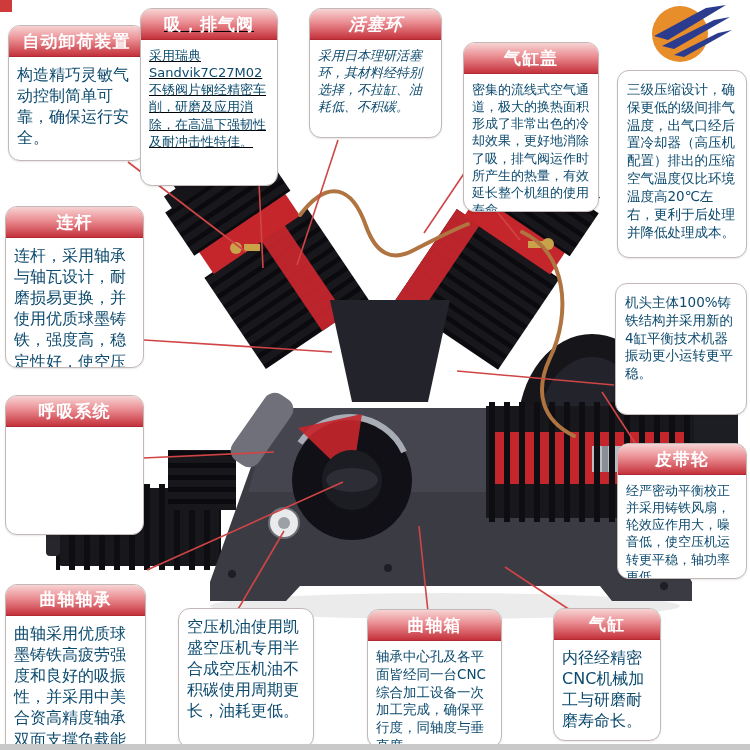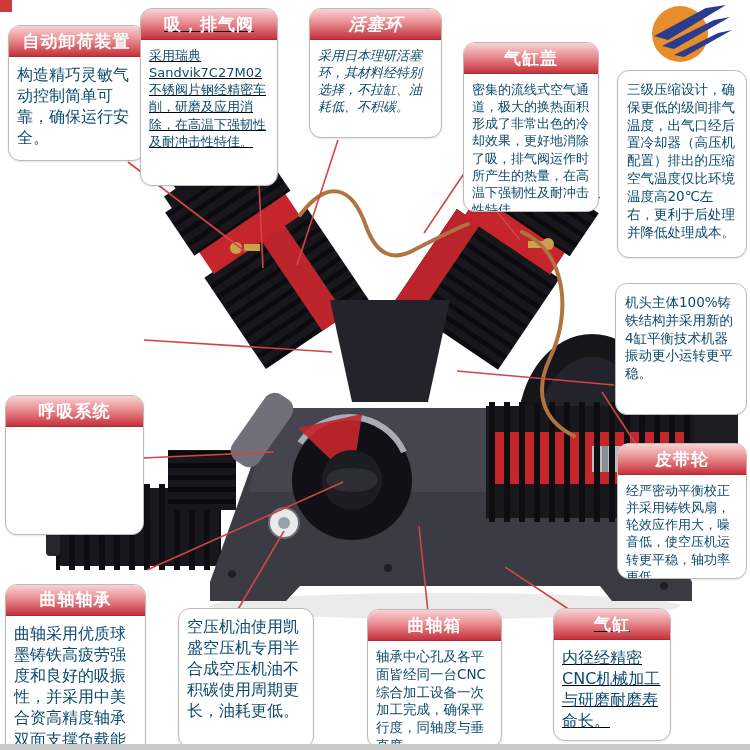--- a/index.html
+++ b/index.html
@@ -164,56 +164,60 @@
     <div class="callout-body">采用瑞典Sandvik7C27M02不锈阀片钢经精密车削，研磨及应用消除，在高温下强韧性及耐冲击性特佳。</div>
   </div>
 
   <div class="callout" style="left:309px;top:8px;width:133px;height:130px;font-style:italic;">
     <div class="callout-header">活塞环</div>
     <div class="callout-body">采用日本理研活塞环，其材料经特别选择，不拉缸、油耗低、不积碳。</div>
   </div>
 
   <div class="callout" style="left:463px;top:8px;width:136px;height:170px;margin-top:34px;">
     <div class="callout-header">气缸盖</div>
-    <div class="callout-body">密集的流线式空气通道，极大的换热面积形成了非常出色的冷却效果，更好地消除了吸，排气阀运作时所产生的热量，在高温下强韧性及耐冲击性特佳。</div>
+    <div class="callout-body">密集的流线式空气通道，极大的换热面积形成了非常出色的冷却效果，更好地消除了吸，排气阀运作时所产生的热量，有效延长整个机组的使用寿命。</div>
   </div>
 
   <div class="callout plain" style="left:617px;top:70px;width:130px;height:188px;">
     <div class="callout-body">三级压缩设计，确保更低的级间排气温度，出气口经后置冷却器（高压机配置）排出的压缩空气温度仅比环境温度高20℃左右，更利于后处理并降低处理成本。</div>
   </div>
 
   <div class="callout plain" style="left:615px;top:283px;width:132px;height:132px;">
     <div class="callout-body">机头主体100%铸铁结构并采用新的4缸平衡技术机器振动更小运转更平稳。</div>
   </div>
 
   <div class="callout" style="left:617px;top:443px;width:130px;height:136px;">
     <div class="callout-header">皮带轮</div>
     <div class="callout-body">经严密动平衡校正并采用铸铁风扇，轮效应作用大，噪音低，使空压机运转更平稳，轴功率更低。</div>
   </div>
 
+  <div class="callout fs14" style="left:5px;top:206px;width:139px;height:162px;">
+    <div class="callout-header">连杆</div>
+    <div class="callout-body">连杆，采用轴承与轴瓦设计，耐磨损易更换，并使用优质球墨铸铁，强度高，稳定性好，使空压机运转更平稳。</div>
+  </div>
 
   <div class="callout fs14" style="left:5px;top:395px;width:139px;height:140px;">
     <div class="callout-header">呼吸系统</div>
   </div>
 
   <div class="callout fs14" style="left:5px;top:584px;width:141px;height:182px;font-family:Liberation Serif, serif;">
     <div class="callout-header">曲轴轴承</div>
     <div class="callout-body">曲轴采用优质球墨铸铁高疲劳强度和良好的吸振性，并采用中美合资高精度轴承双面支撑负载能力更强，确保性能和使用寿命。</div>
   </div>
 
   <div class="callout fs14" style="left:178px;top:608px;width:136px;height:140px;">
     <div class="callout-body">空压机油使用凯盛空压机专用半合成空压机油不积碳使用周期更长，油耗更低。</div>
   </div>
 
   <div class="callout fs135" style="left:367px;top:609px;width:135px;height:139px;">
     <div class="callout-header">曲轴箱</div>
     <div class="callout-body">轴承中心孔及各平面皆经同一台CNC综合加工设备一次加工完成，确保平行度，同轴度与垂直度。</div>
   </div>
 
-  <div class="callout fs14" style="left:553px;top:608px;width:118px;height:133px;text-decoration:underline;">
+  <div class="callout fs14" style="left:553px;top:608px;width:108px;height:133px;">
     <div class="callout-header">气缸</div>
     <div class="callout-body">内径经精密CNC机械加工与研磨耐磨寿命长。</div>
   </div>
 
   <svg id="logo" viewBox="0 0 100 62" aria-hidden="true">
     <circle cx="38" cy="32" r="28" fill="#e78d2a"></circle>
     <g fill="#2b3c8e">
       <polygon points="12,34 64,6 84,3 26,38"></polygon>
       <polygon points="20,44 72,18 88,15 32,47"></polygon>
       <polygon points="32,53 76,31 90,28 42,55"></polygon>

